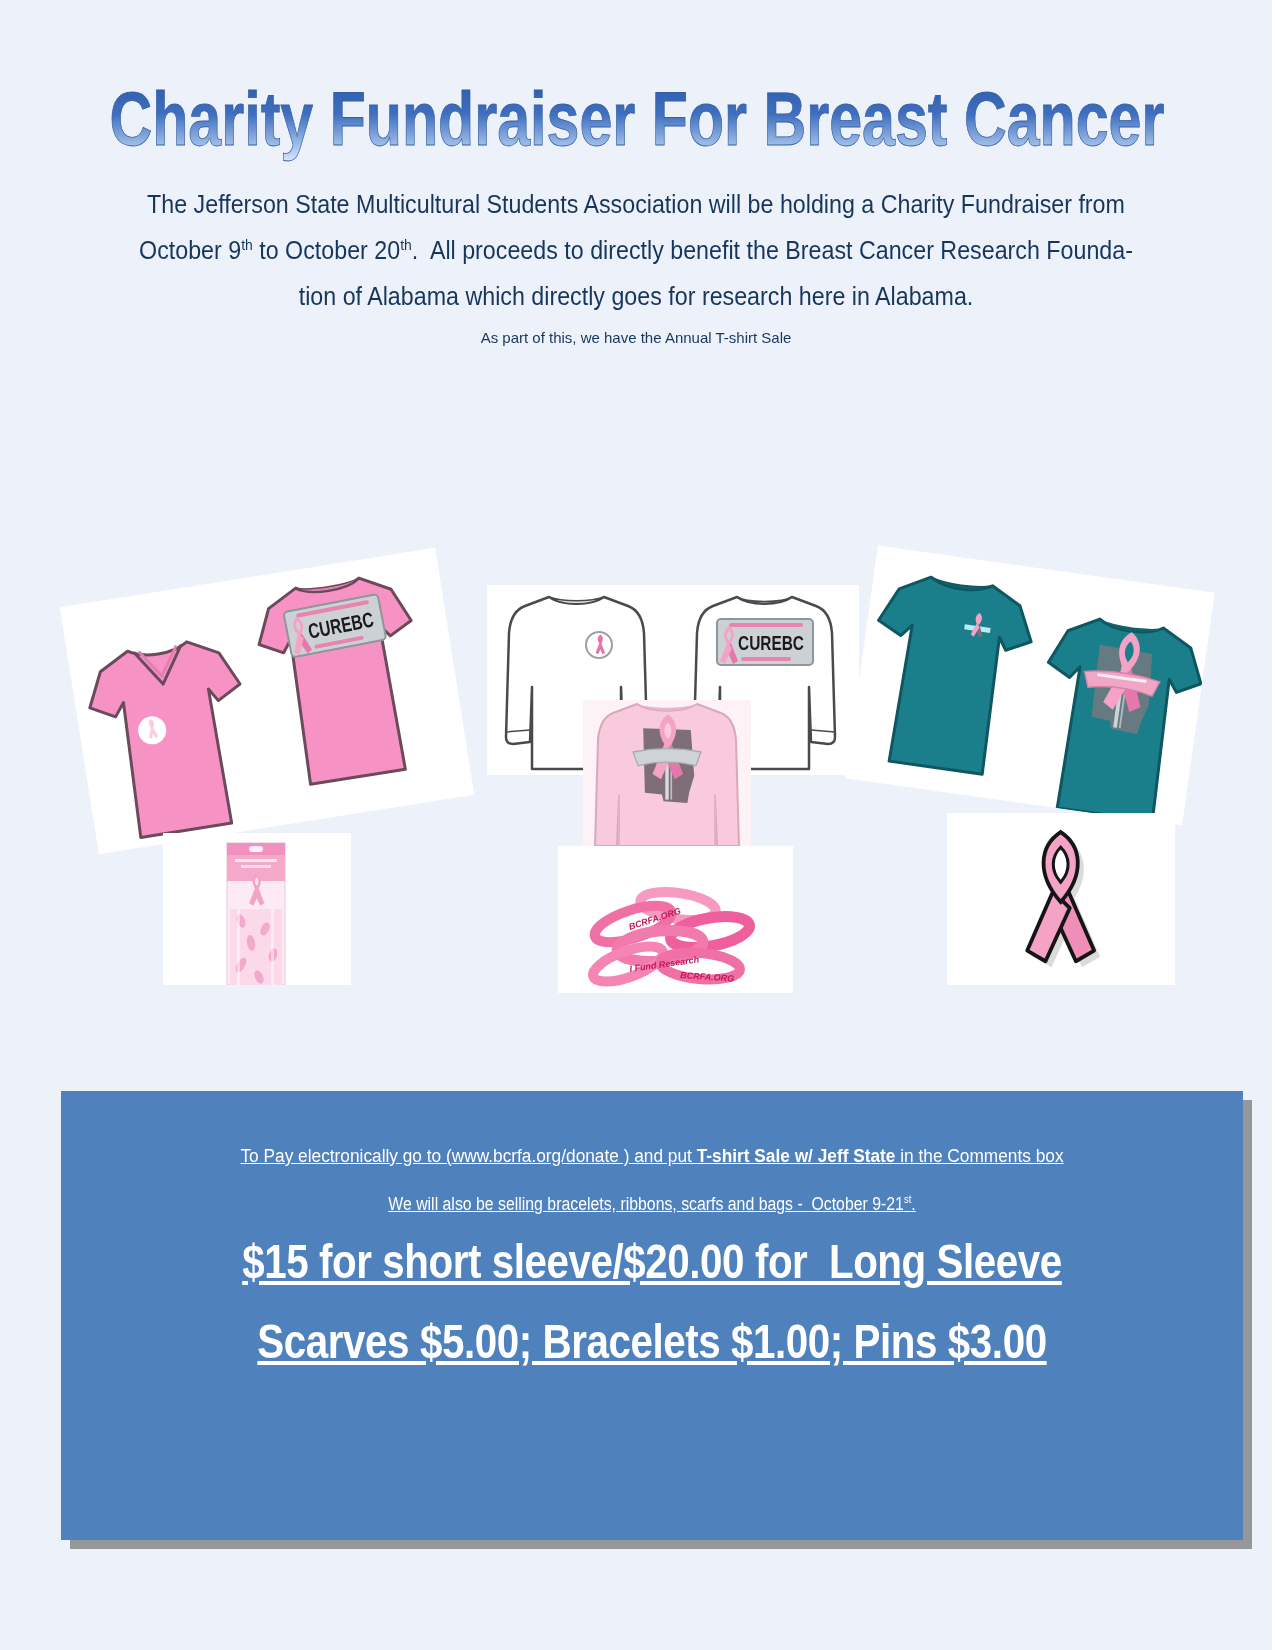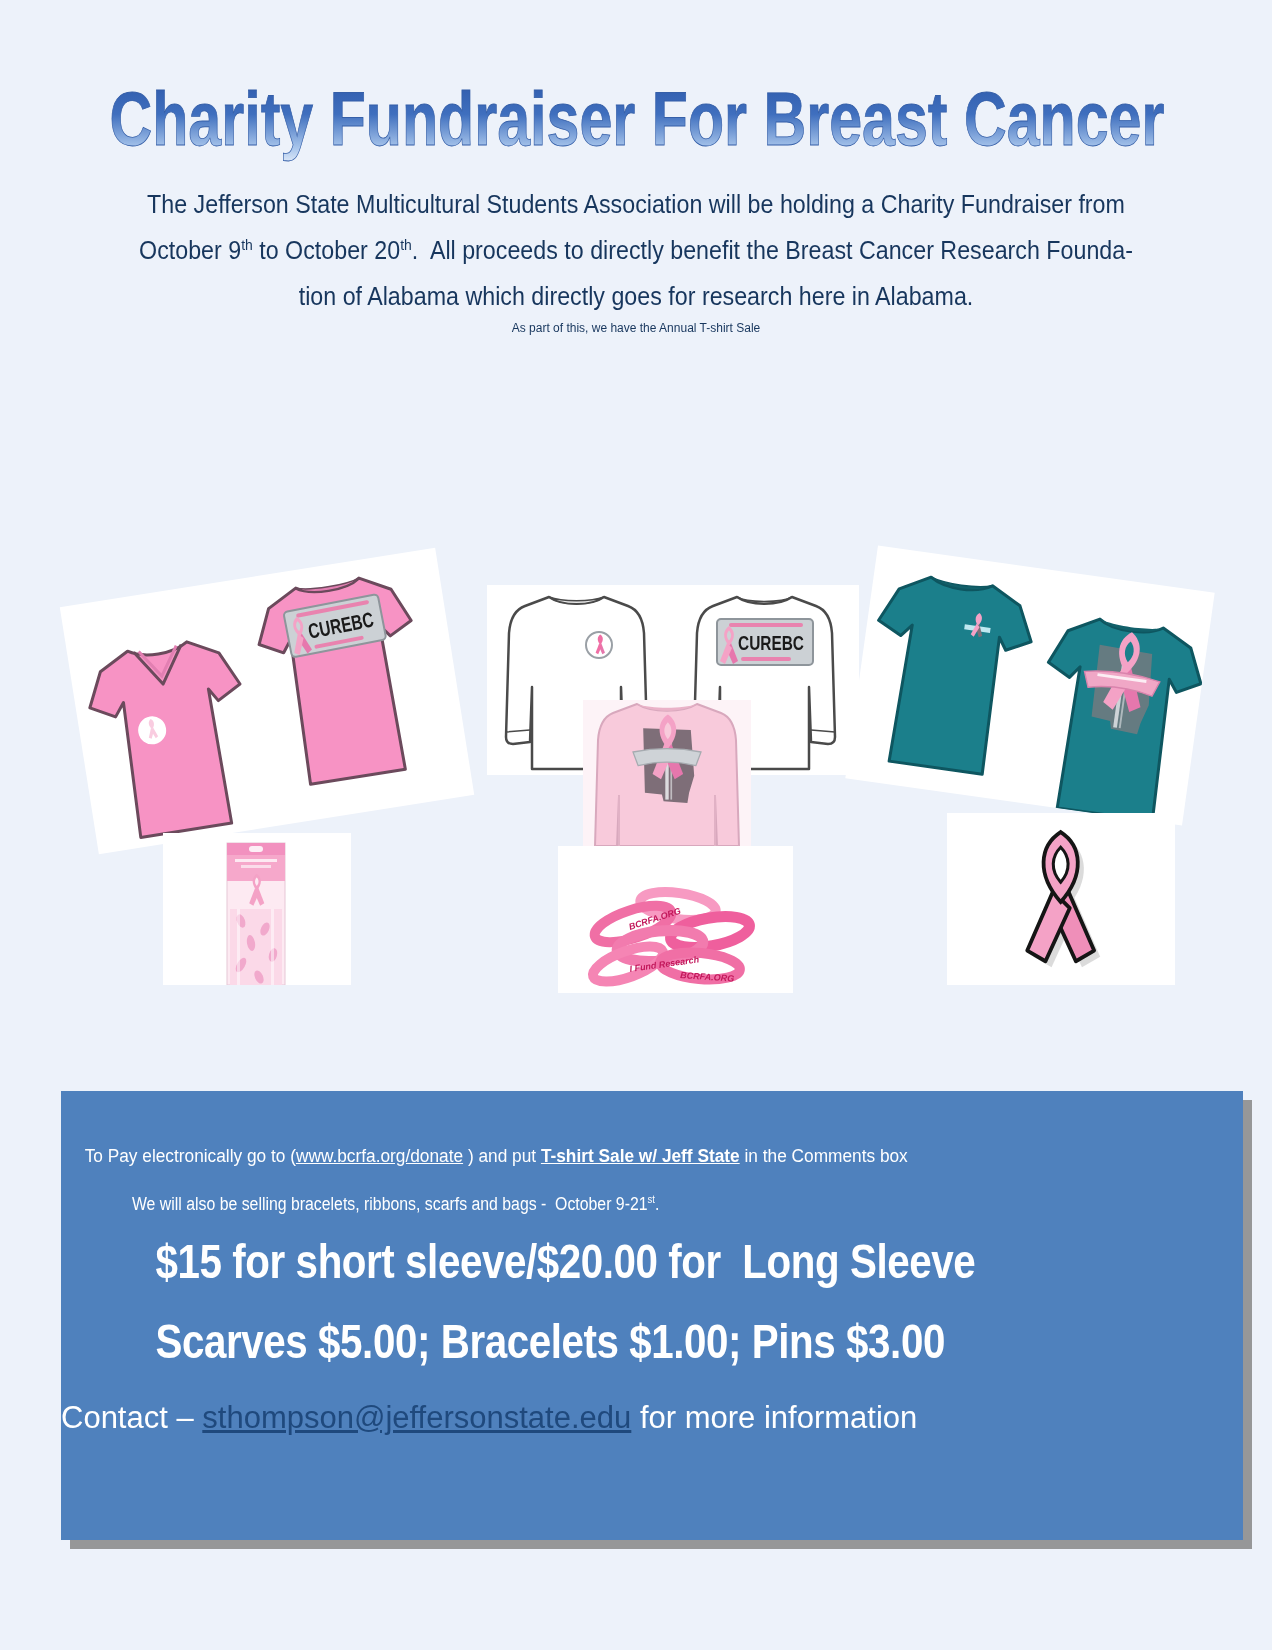--- a/index.html
+++ b/index.html
@@ -14,33 +14,33 @@
     background:var(--page-bg);
     font-family:"Liberation Sans","DejaVu Sans",sans-serif;
     color:var(--text-dark);
   }
   .abs{position:absolute;}
   .ctr{left:0;right:0;text-align:center;}
   .pre{white-space:pre-wrap;}
   
   .intro{top:181px;font-size:25px;line-height:46px;transform:scaleX(.93);transform-origin:50% 0;}
   .intro sup,.also sup{font-size:60%;vertical-align:super;line-height:0;}
-  .tagline{top:321px;font-size:12px;}
+  .tagline{top:329px;font-size:15px;}
   .sizes{top:354px;font-size:33px;letter-spacing:.2px;}
   
   .img{position:absolute;background:#ffffff;}
   .img svg{display:block;width:100%;height:100%;}
   .tilt-l{transform:rotate(-9deg);}
   .tilt-r{transform:rotate(8deg);}
   
   .info-box{
     left:61px;top:1091px;width:1182px;height:449px;
     background:var(--box-bg);
     box-shadow:9px 9px 0 rgba(127,127,127,.8);
-    color:#ffffff;
+    color:#ffffff;text-align:center;text-decoration:underline;
   }
   .info-box .line{display:block;transform-origin:50% 50%;}
   .pay{margin-top:52px;font-size:18px;line-height:26px;transform:scaleX(.96);}
   .also{margin-top:22px;font-size:18px;line-height:26px;transform:scaleX(.88);}
   .price{font-size:48px;font-weight:bold;line-height:58px;transform:scaleX(.84);letter-spacing:-.5px;}
   .price1{margin-top:16px;}
   .price2{margin-top:22px;}
   .contact{margin-top:28px;font-size:31px;line-height:38px;}
   a.wlink{color:#ffffff;text-decoration:underline;cursor:pointer;}
   a.wlink.bold{font-weight:bold;}
@@ -261,16 +261,15 @@
   </div>
 
   <div class="abs info-box">
     <span class="line pay"><span class="pre">To Pay electronically go to (</span><a class="wlink">www.bcrfa.org/donate</a><span class="pre"> ) and put </span><a class="wlink bold">T-shirt Sale w/ Jeff State</a><span class="pre"> in the Comments box</span></span>
 
     <span class="line also"><span class="pre">We will also be selling bracelets, ribbons, scarfs and bags -  October 9-21</span><sup>st</sup><span class="pre">.</span></span>
 
     <span class="line price price1 pre">$15 for short sleeve/$20.00 for  Long Sleeve</span>
     <span class="line price price2 pre">Scarves $5.00; Bracelets $1.00; Pins $3.00</span>
 
-    <span class="line contact"><span class="pre">Contact – </span><a class="blink">sthompson@jeffersonstate.edu</a><span class="pre"> for more information</span></span>
   </div>
 
 </div>
 
 </body></html>

